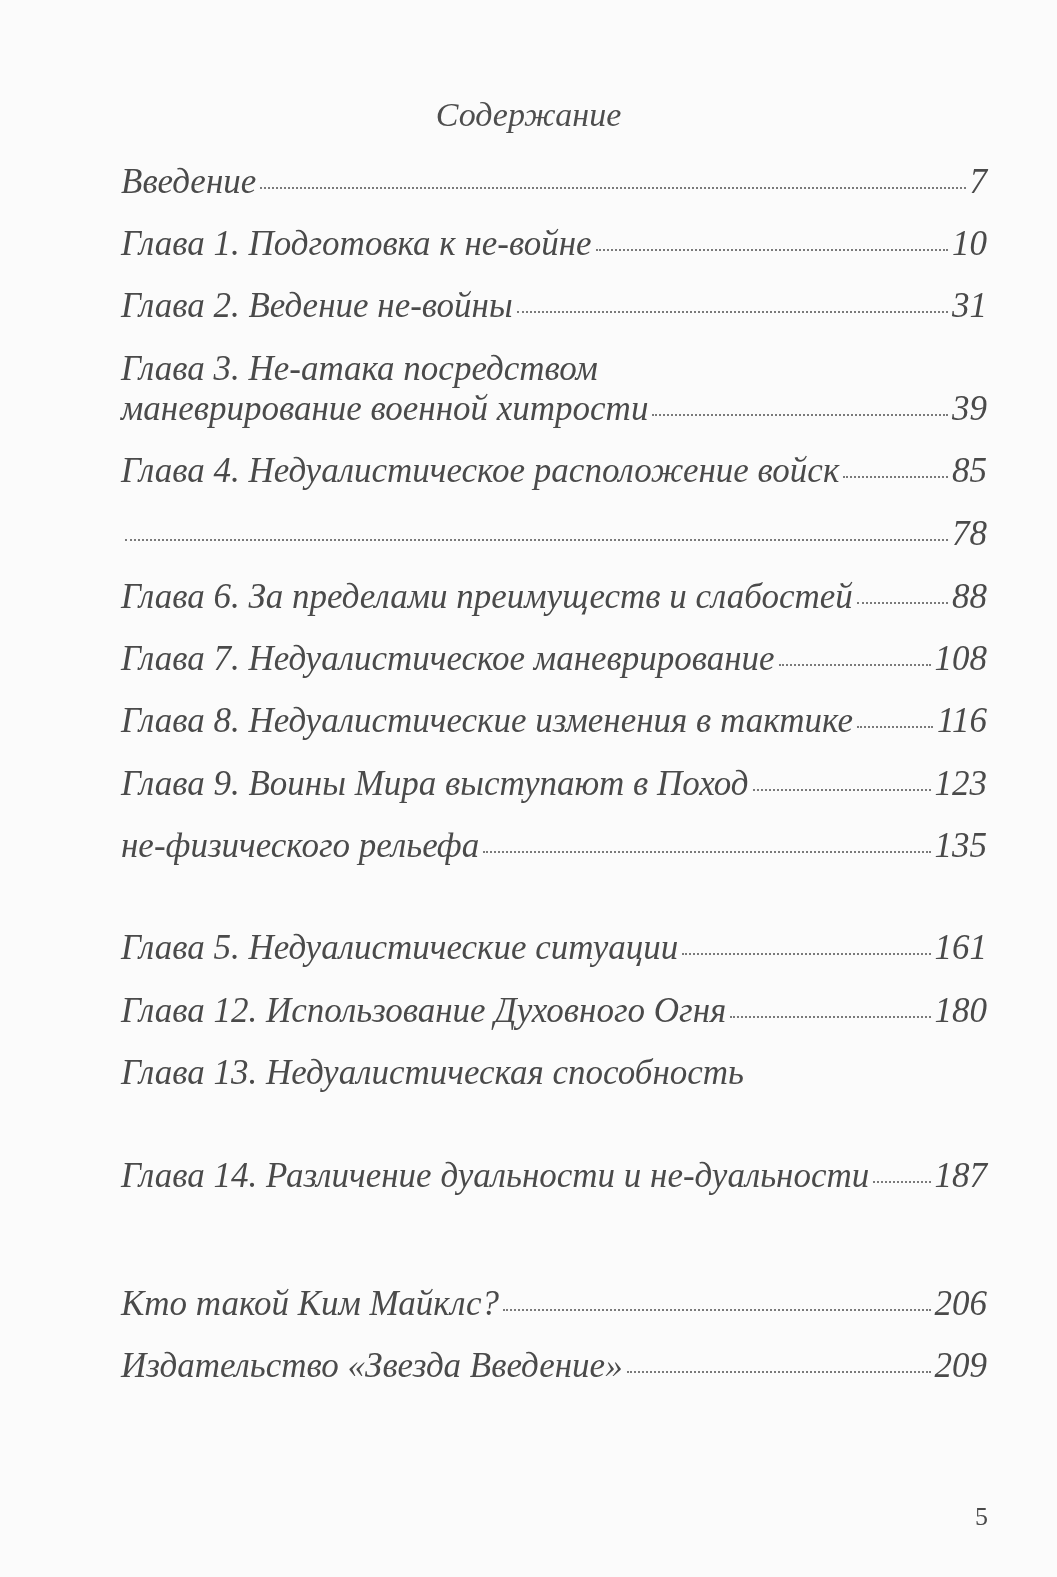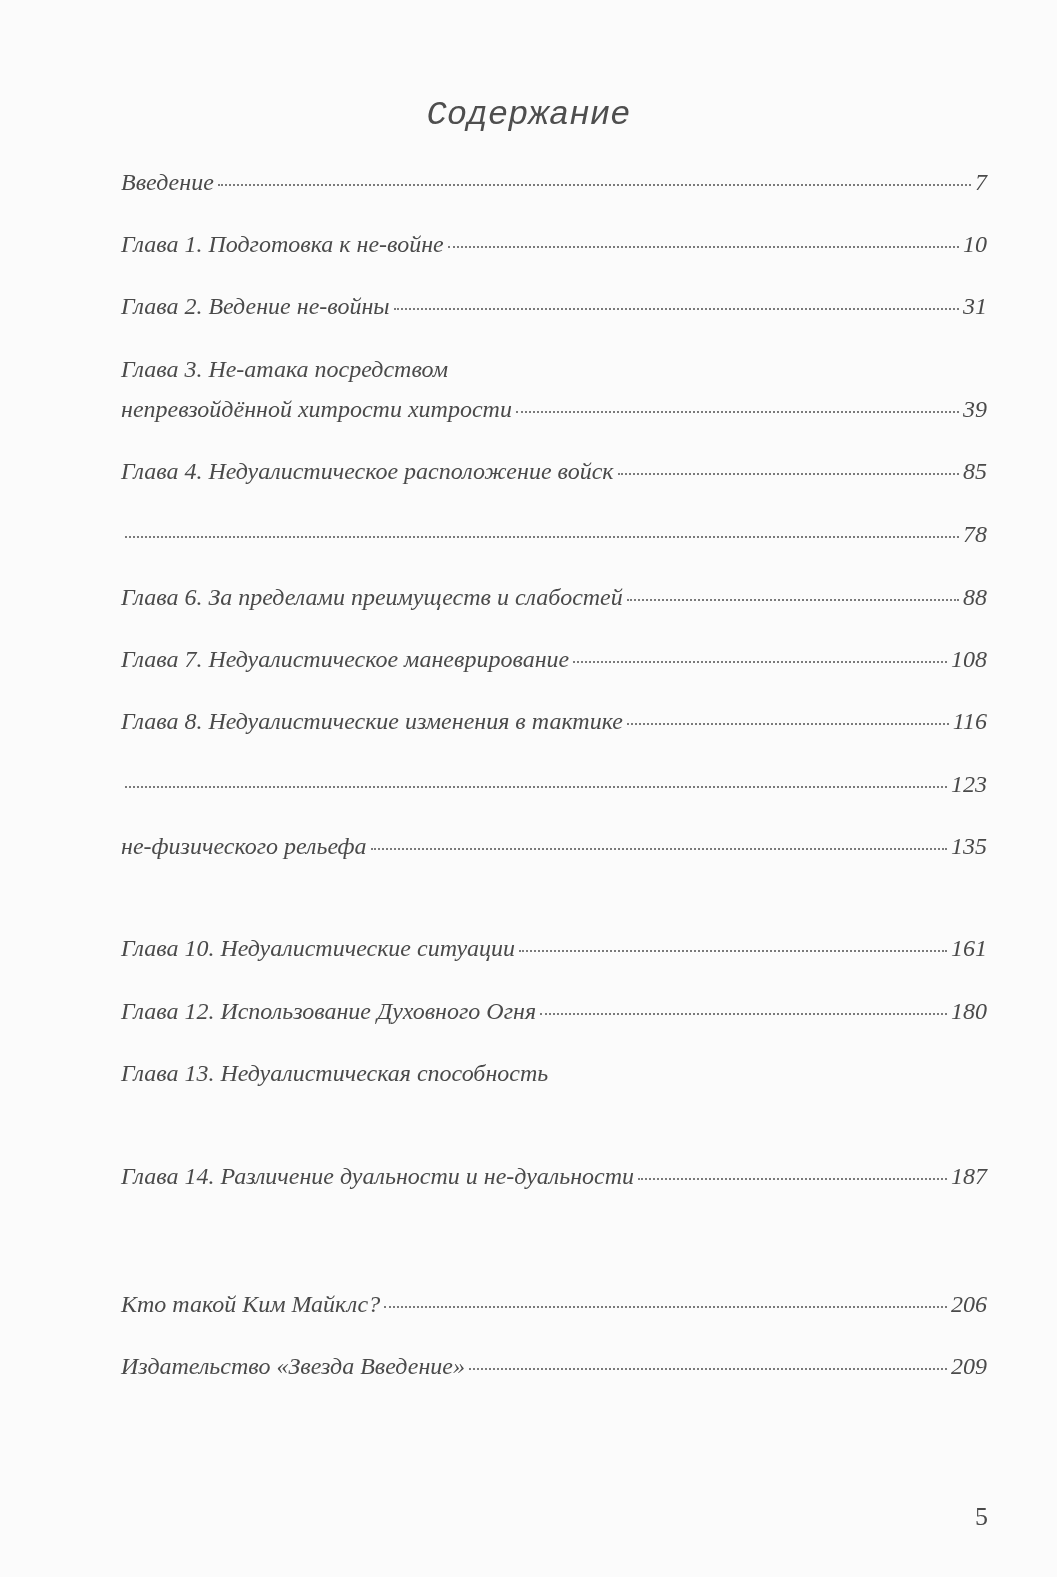--- a/index.html
+++ b/index.html
@@ -5,27 +5,27 @@
   html, body { margin: 0; padding: 0; }
   body {
     width: 1057px; height: 1577px; background: #fbfbfb;
     position: relative; overflow: hidden;
     font-family: "DejaVu Serif", "Liberation Serif", serif;
     color: #4a4a4a;
   }
   .title {
     position: absolute; top: 96px; left: 0; width: 1057px; text-align: center;
     font-style: italic; font-size: 34px; color: #4e4e4e;
-    font-family: Liberation Mono, monospace;
+    font-family: Liberation Serif, serif;
   }
   .toc { position: absolute; left: 121px; width: 866px; top: 0; }
   .entry {
     position: absolute; left: 0; width: 866px;
     font-family: "Liberation Serif", serif; font-style: italic;
-    font-size: 24px; line-height: 40px; color: #4a4a4a;
+    font-size: 35px; line-height: 40px; color: #4a4a4a;
   }
   .line { display: flex; align-items: baseline; white-space: nowrap; }
   .line .t { flex: 0 0 auto; }
   .line .dots {
     flex: 1 1 auto; overflow: hidden; margin: 0 4px;
     border-bottom: 2px dotted #7a7a7a; height: 0; position: relative; top: -4px;
   }
   .line .p { flex: 0 0 auto; font-style: italic; }
   .pagenum {
     position: absolute; left: 975px; top: 1502px;
@@ -59,21 +59,21 @@
     <div class="line">
         <span class="t">Глава 2. Ведение не-войны</span>
         <span class="dots"></span>
         <span class="p">31</span>
       </div>
   </div>
 
   <div class="entry" style="top:349px">
     <div>Глава 3. Не-атака посредством</div>
     <div class="line">
-        <span class="t">непревзойдённой хитрости хитрости</span>
+        <span class="t">маневрирование военной хитрости</span>
         <span class="dots"></span>
         <span class="p">39</span>
       </div>
   </div>
 
   <div class="entry" style="top:451px">
     <div class="line">
         <span class="t">Глава 4. Недуалистическое расположение войск</span>
         <span class="dots"></span>
         <span class="p">85</span>
@@ -106,36 +106,37 @@
   <div class="entry" style="top:701px">
     <div class="line">
         <span class="t">Глава 8. Недуалистические изменения в тактике</span>
         <span class="dots"></span>
         <span class="p">116</span>
       </div>
   </div>
 
   <div class="entry" style="top:764px">
     <div class="line">
+        <span class="t">Глава 9. Воины Мира выступают в Поход</span>
         <span class="dots"></span>
         <span class="p">123</span>
       </div>
   </div>
 
   <div class="entry" style="top:826px">
     <div class="line">
         <span class="t">не-физического рельефа</span>
         <span class="dots"></span>
         <span class="p">135</span>
       </div>
   </div>
 
   <div class="entry" style="top:928px">
     <div class="line">
-        <span class="t">Глава 10. Недуалистические ситуации</span>
+        <span class="t">Глава 5. Недуалистические ситуации</span>
         <span class="dots"></span>
         <span class="p">161</span>
       </div>
   </div>
 
   <div class="entry" style="top:991px">
     <div class="line">
         <span class="t">Глава 12. Использование Духовного Огня</span>
         <span class="dots"></span>
         <span class="p">180</span>

